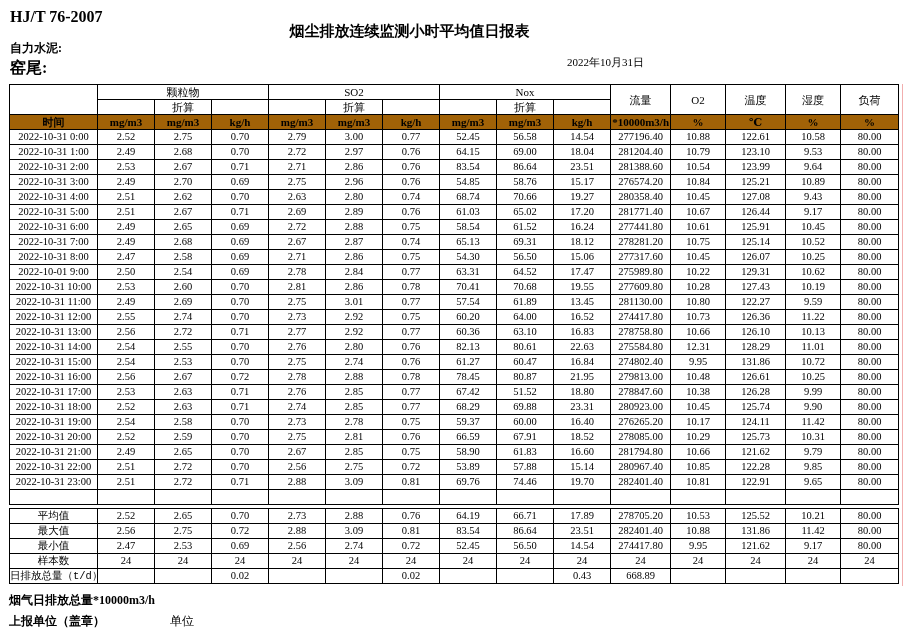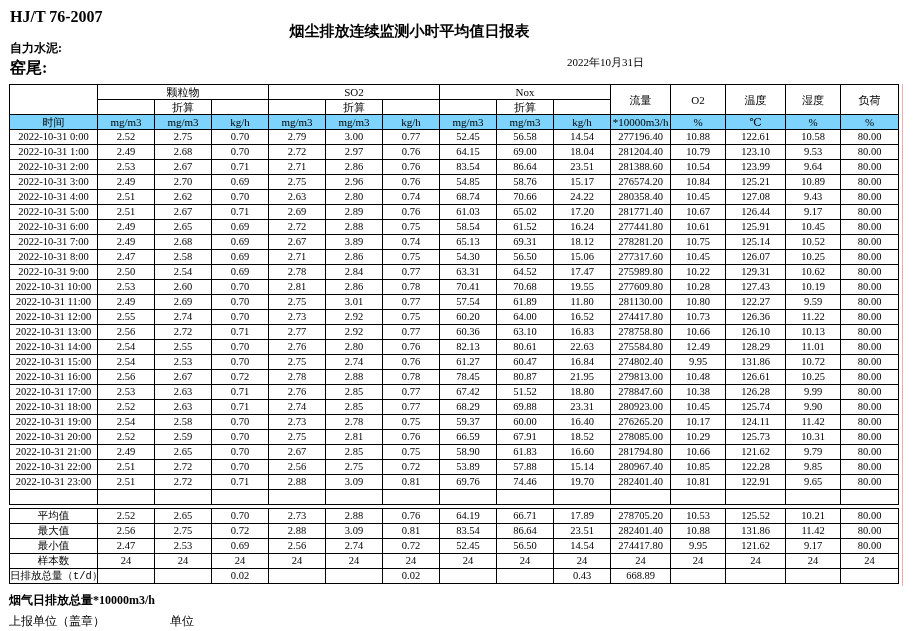--- a/index.html
+++ b/index.html
@@ -8,26 +8,26 @@
   .abs{position:absolute;white-space:nowrap;}
   .std{left:10px;top:8px;font-size:16px;font-weight:bold;}
   .title{left:0;top:22px;width:799px;text-align:center;font-size:15px;font-weight:bold;margin-left:10px;}
   .company{left:10px;top:40px;font-size:12px;font-weight:bold;}
   .kiln{left:10px;top:58px;font-size:16px;font-weight:bold;}
   .date{left:547px;top:55px;font-size:11px;margin-left:20px;}
   table.rep{position:absolute;left:9px;top:84px;width:889px;border-collapse:collapse;table-layout:fixed;padding-left:44px;}
   table.rep td{border:1px solid #000;font-size:10.5px;text-align:center;padding:0;
                height:14px;line-height:14px;white-space:nowrap;overflow:visible;}
   table.rep thead td{font-size:11px;}
-  td.g{background:#7dd3fc;}
+  td.g{background:#a16207;font-weight:bold;}
   td.lbl-left{text-align:left;padding-left:2px;font-family:Liberation Mono, monospace;}
   tr.gap td{border-left:none;border-right:none;height:3px;line-height:3px;}
   .pink-line{position:absolute;left:902px;top:84px;width:1px;height:502px;background:#f2aeae;}
   .f1{left:9px;top:592px;font-size:12px;font-weight:bold;}
-  .f2{left:9px;top:613px;font-size:12px;font-weight:normal;}
+  .f2{left:9px;top:613px;font-size:12px;font-weight:bold;}
   .f3{left:170px;top:613px;font-size:12px;font-weight:normal;}
 </style>
 </head>
 <body>
 
 <div class="abs std">HJ/T  76-2007</div>
 <div class="abs title">烟尘排放连续监测小时平均值日报表</div>
 <div class="abs company">自力水泥:</div>
 <div class="abs kiln">窑尾:</div>
 <div class="abs date">2022年10月31日</div>
@@ -163,21 +163,21 @@
       <tr>
         <td>2022-10-31 4:00</td>
         <td>2.51</td>
         <td>2.62</td>
         <td>0.70</td>
         <td>2.63</td>
         <td>2.80</td>
         <td>0.74</td>
         <td>68.74</td>
         <td>70.66</td>
-        <td>24.22</td>
+        <td>19.27</td>
         <td>280358.40</td>
         <td>10.45</td>
         <td>127.08</td>
         <td>9.43</td>
         <td>80.00</td>
       </tr>
       <tr>
         <td>2022-10-31 5:00</td>
         <td>2.51</td>
         <td>2.67</td>
@@ -210,21 +210,21 @@
         <td>125.91</td>
         <td>10.45</td>
         <td>80.00</td>
       </tr>
       <tr>
         <td>2022-10-31 7:00</td>
         <td>2.49</td>
         <td>2.68</td>
         <td>0.69</td>
         <td>2.67</td>
-        <td>3.89</td>
+        <td>2.87</td>
         <td>0.74</td>
         <td>65.13</td>
         <td>69.31</td>
         <td>18.12</td>
         <td>278281.20</td>
         <td>10.75</td>
         <td>125.14</td>
         <td>10.52</td>
         <td>80.00</td>
       </tr>
@@ -239,21 +239,21 @@
         <td>54.30</td>
         <td>56.50</td>
         <td>15.06</td>
         <td>277317.60</td>
         <td>10.45</td>
         <td>126.07</td>
         <td>10.25</td>
         <td>80.00</td>
       </tr>
       <tr>
-        <td>2022-10-31 9:00</td>
+        <td>2022-10-01 9:00</td>
         <td>2.50</td>
         <td>2.54</td>
         <td>0.69</td>
         <td>2.78</td>
         <td>2.84</td>
         <td>0.77</td>
         <td>63.31</td>
         <td>64.52</td>
         <td>17.47</td>
         <td>275989.80</td>
@@ -282,21 +282,21 @@
       <tr>
         <td>2022-10-31 11:00</td>
         <td>2.49</td>
         <td>2.69</td>
         <td>0.70</td>
         <td>2.75</td>
         <td>3.01</td>
         <td>0.77</td>
         <td>57.54</td>
         <td>61.89</td>
-        <td>11.80</td>
+        <td>13.45</td>
         <td>281130.00</td>
         <td>10.80</td>
         <td>122.27</td>
         <td>9.59</td>
         <td>80.00</td>
       </tr>
       <tr>
         <td>2022-10-31 12:00</td>
         <td>2.55</td>
         <td>2.74</td>
@@ -335,21 +335,21 @@
         <td>2.54</td>
         <td>2.55</td>
         <td>0.70</td>
         <td>2.76</td>
         <td>2.80</td>
         <td>0.76</td>
         <td>82.13</td>
         <td>80.61</td>
         <td>22.63</td>
         <td>275584.80</td>
-        <td>12.49</td>
+        <td>12.31</td>
         <td>128.29</td>
         <td>11.01</td>
         <td>80.00</td>
       </tr>
       <tr>
         <td>2022-10-31 15:00</td>
         <td>2.54</td>
         <td>2.53</td>
         <td>0.70</td>
         <td>2.75</td>

